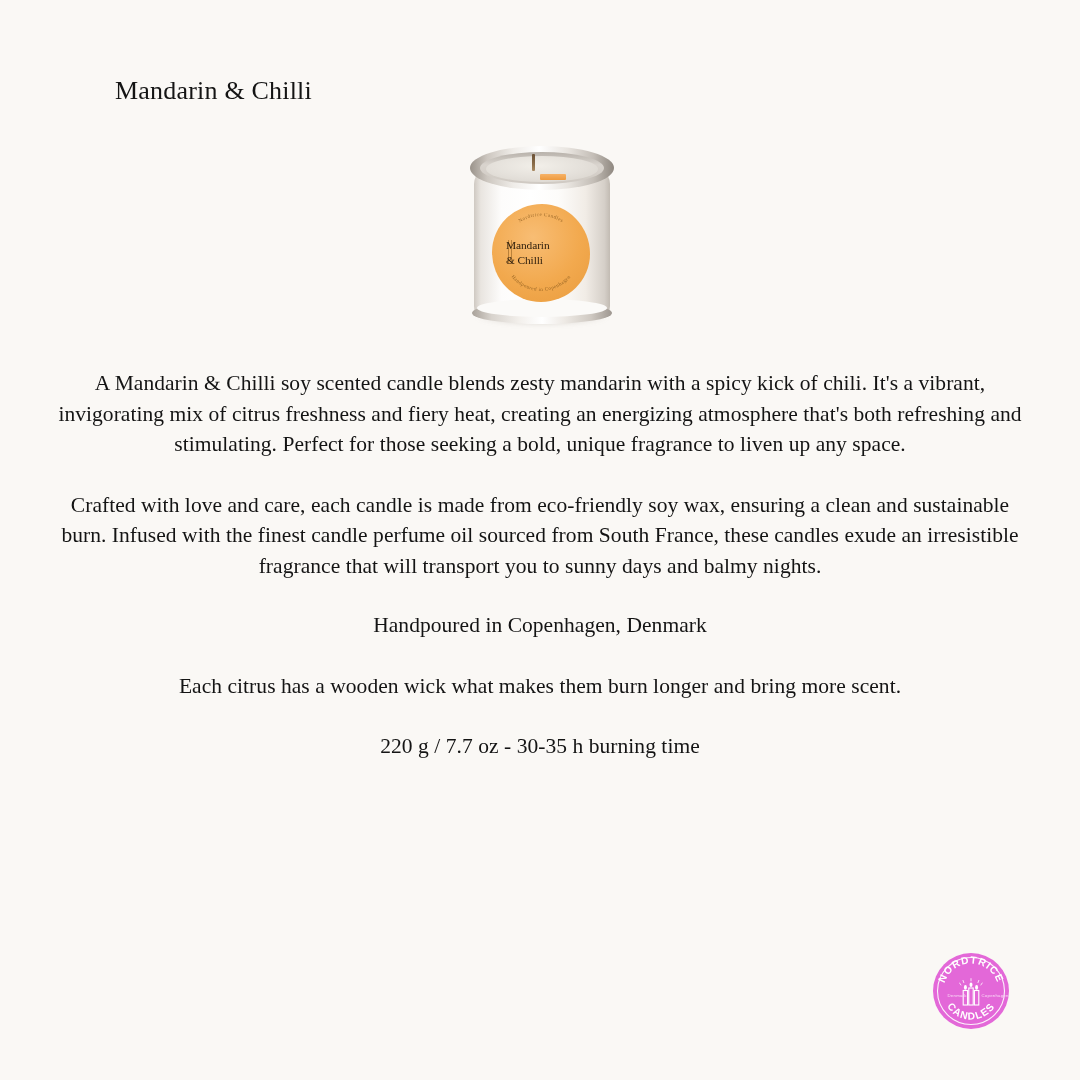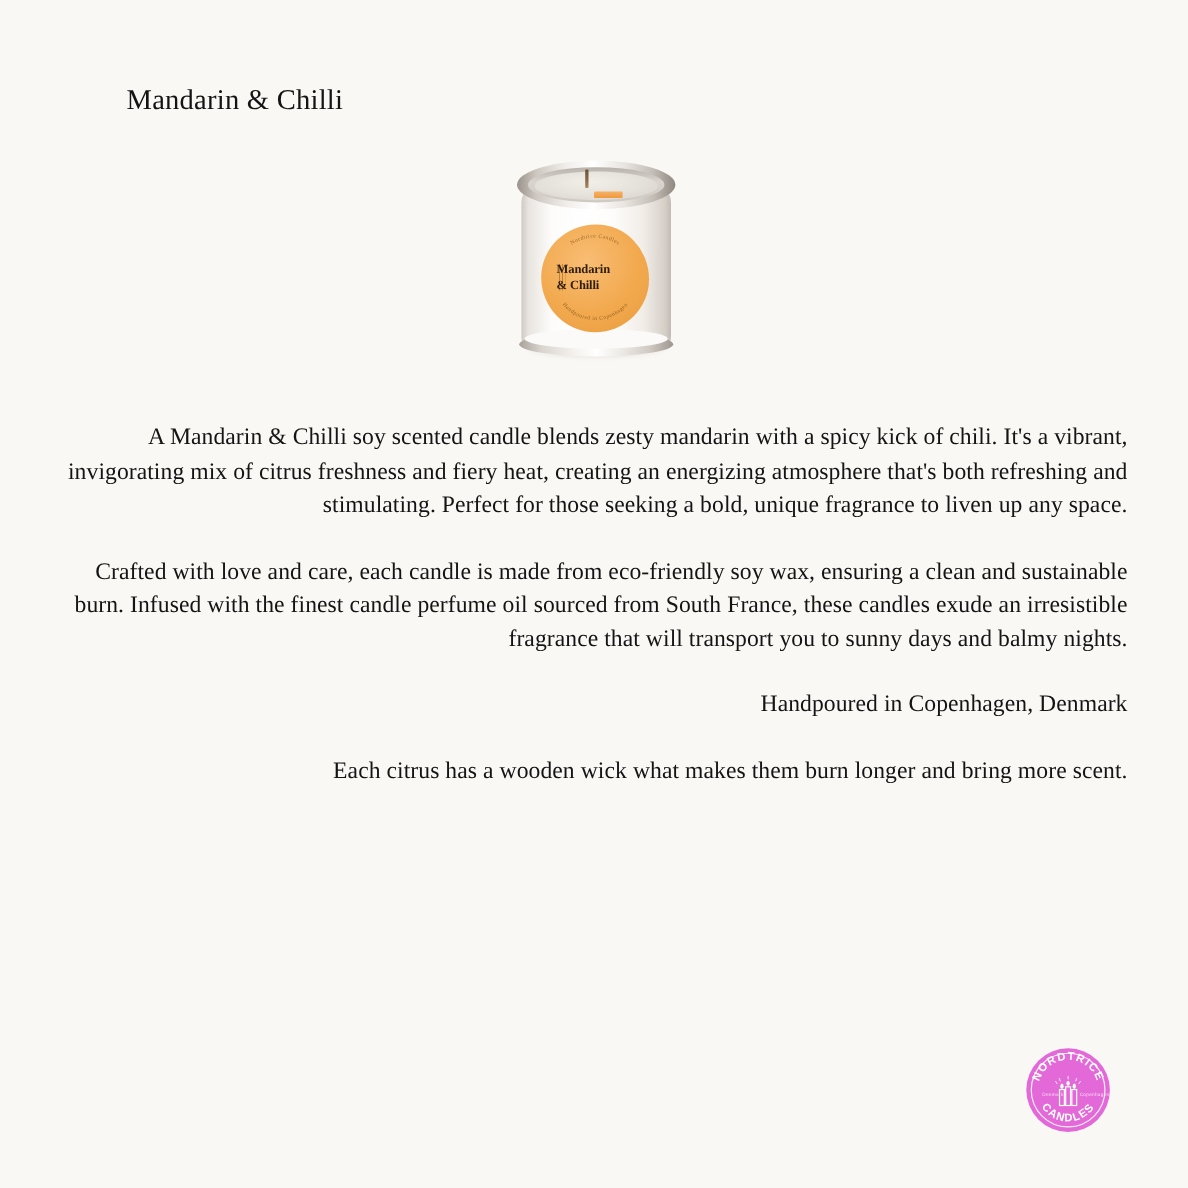--- a/index.html
+++ b/index.html
@@ -124,40 +124,40 @@
     font-size:5.1px;
     letter-spacing:0.45px;
     fill:#8a5a1d;
     opacity:.85;
   }
   .label-name {
     position:absolute;
     left:14px; top:34px;
     width:74px;
     font-size:11.4px;
-    font-weight:bold;
+    font-weight:normal;
     line-height:1.28;
     color:#2b1c0c;
     letter-spacing:-0.1px;
   }
   .label-bars {
     position:absolute;
     left:16px; top:36px;
     width:6px; height:24px;
     background:repeating-linear-gradient(90deg,#8a5a1d 0 1px, transparent 1px 3px);
     opacity:.55;
   }
 
   
   .copy {
     position:absolute;
     left:55px;
-    top:382px;
+    top:368px;
     width:970px;
-    text-align:right;
+    text-align:center;
     font-size:21.5px;
     line-height:1.42;
     letter-spacing:0.05px;
   }
   .para { margin-bottom:30px; }
   .para:last-child { margin-bottom:0; }
   .para.tight { margin-bottom:29px; }
 
   
   .logo {
@@ -221,20 +221,21 @@
       <div>&amp; Chilli</div>
     </div>
   </div>
 </div>
 
 <div class="copy">
   <p class="para">A Mandarin &amp; Chilli soy scented candle blends zesty mandarin with a spicy kick of chili. It's a vibrant, invigorating mix of citrus freshness and fiery heat, creating an energizing atmosphere that's both refreshing and stimulating. Perfect for those seeking a bold, unique fragrance to liven up any space.</p>
   <p class="para tight">Crafted with love and care, each candle is made from eco-friendly soy wax, ensuring a clean and sustainable burn. Infused with the finest candle perfume oil sourced from South France, these candles exude an irresistible fragrance that will transport you to sunny days and balmy nights.</p>
   <p class="para">Handpoured in Copenhagen, Denmark</p>
   <p class="para">Each citrus has a wooden wick what makes them burn longer and bring more scent.</p>
+  <p class="para">220 g / 7.7 oz - 30-35 h burning time</p>
 </div>
 
 <div class="logo">
   <svg viewBox="0 0 78 78" xmlns="http://www.w3.org/2000/svg">
     <circle cx="39" cy="39" r="38" fill="#e368d8"></circle>
     <circle cx="39" cy="39" r="33.5" fill="none" stroke="#ffffff" stroke-width="1.1" opacity="0.9"></circle>
     <defs>
       <path id="logoTop" d="M 11.5,39 A 27.5,27.5 0 0 1 66.5,39"></path>
       <path id="logoBottom" d="M 10.5,39 A 28.5,28.5 0 0 0 67.5,39"></path>
     </defs>

